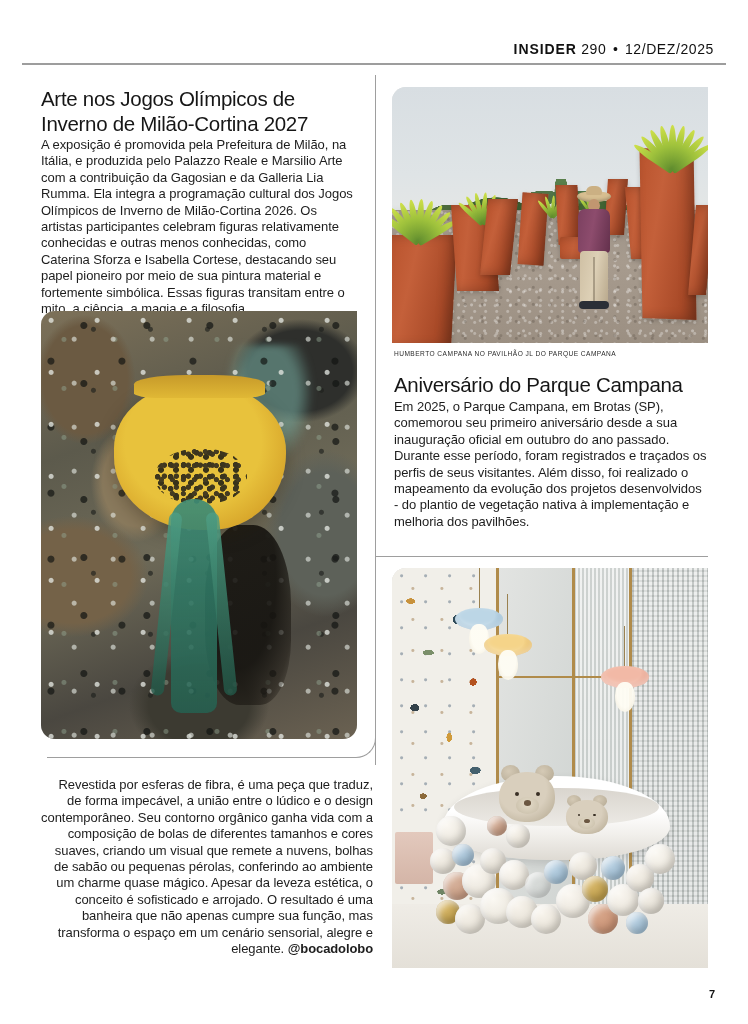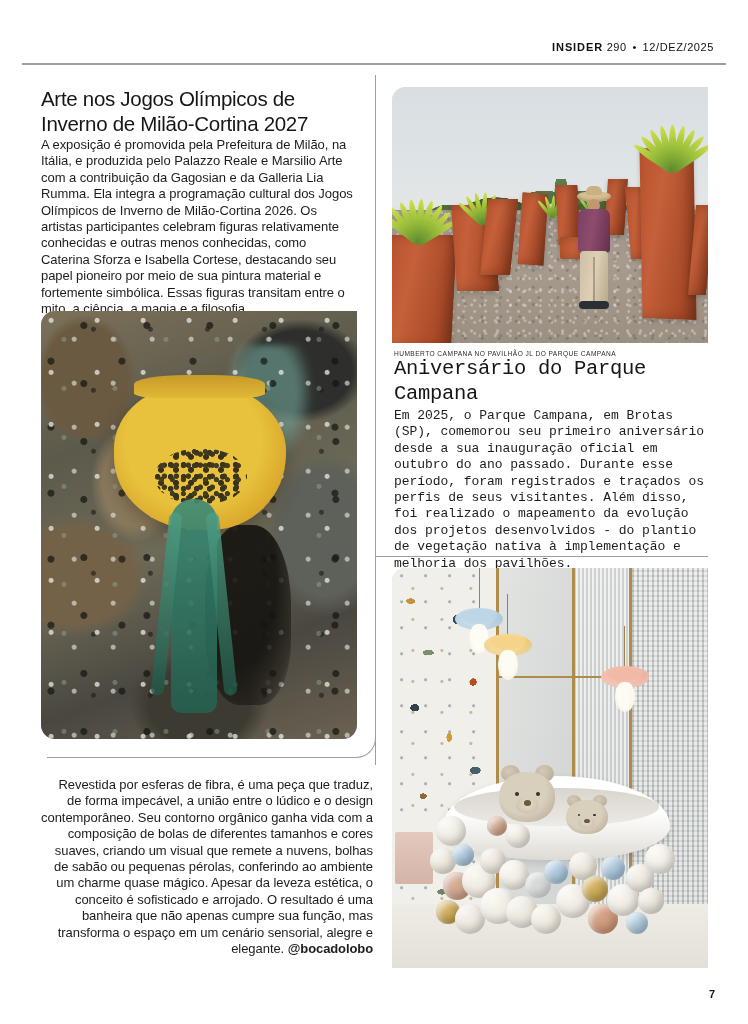--- a/index.html
+++ b/index.html
@@ -16,21 +16,21 @@
     overflow: hidden;
     font-family: "Liberation Sans", sans-serif;
     color: #1b1b1b;
   }
 
   
   .masthead {
     position: absolute;
     top: 41px;
     right: 34px;
-    font-size: 11px;
+    font-size: 14px;
     letter-spacing: 0.6px;
     color: #111;
     white-space: nowrap;
   }
   .masthead .brand {
     font-weight: bold;
     letter-spacing: 0.9px;
   }
   .masthead .issue { font-weight: normal; }
   .masthead .dot { padding: 0 2px; }
@@ -103,23 +103,22 @@
     position: absolute;
     left: 41px;
     top: 86px;
     width: 315px;
   }
   #art-block .body-copy { margin-top: 1px; }
 
   #parque-block {
     position: absolute;
     left: 394px;
-    top: 356px;
+    top: 372px;
     width: 315px;
-    font-family: Liberation Mono, monospace;
   }
   #parque-block .body-copy { margin-top: 2px; }
 
   #banheira-block {
     position: absolute;
     left: 41px;
     top: 775px;
     width: 332px;
     text-align: right;
   }

